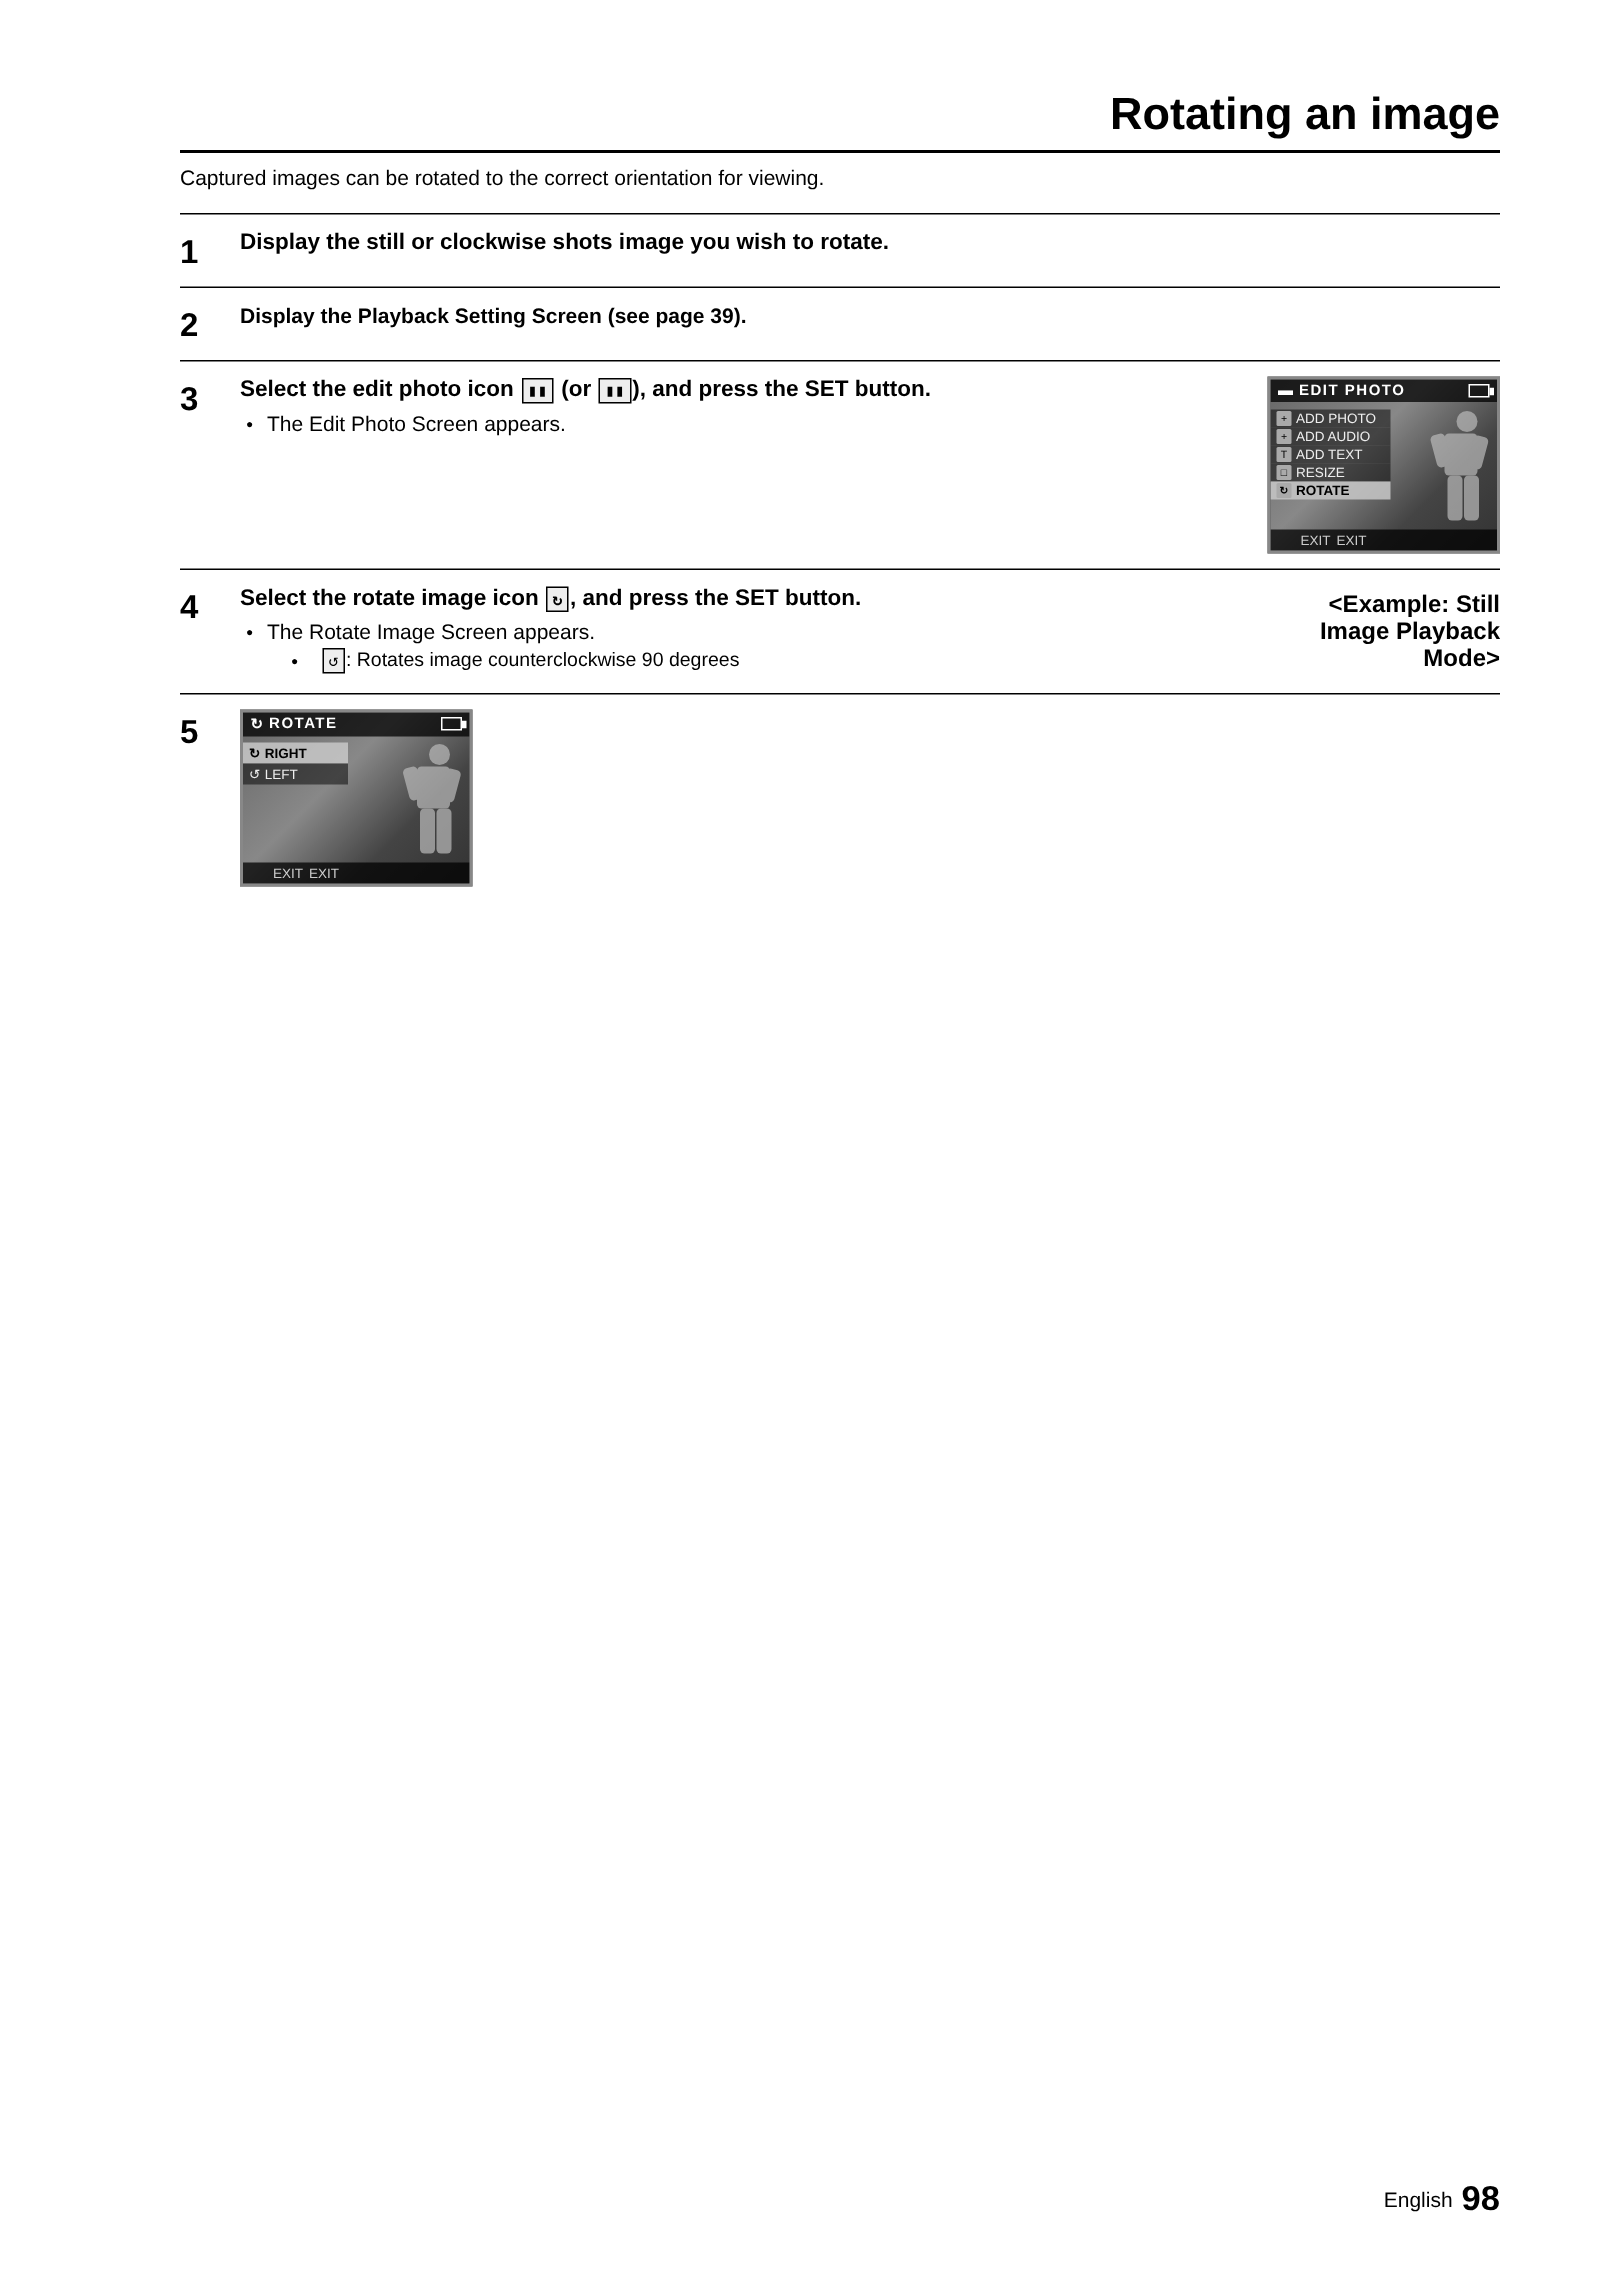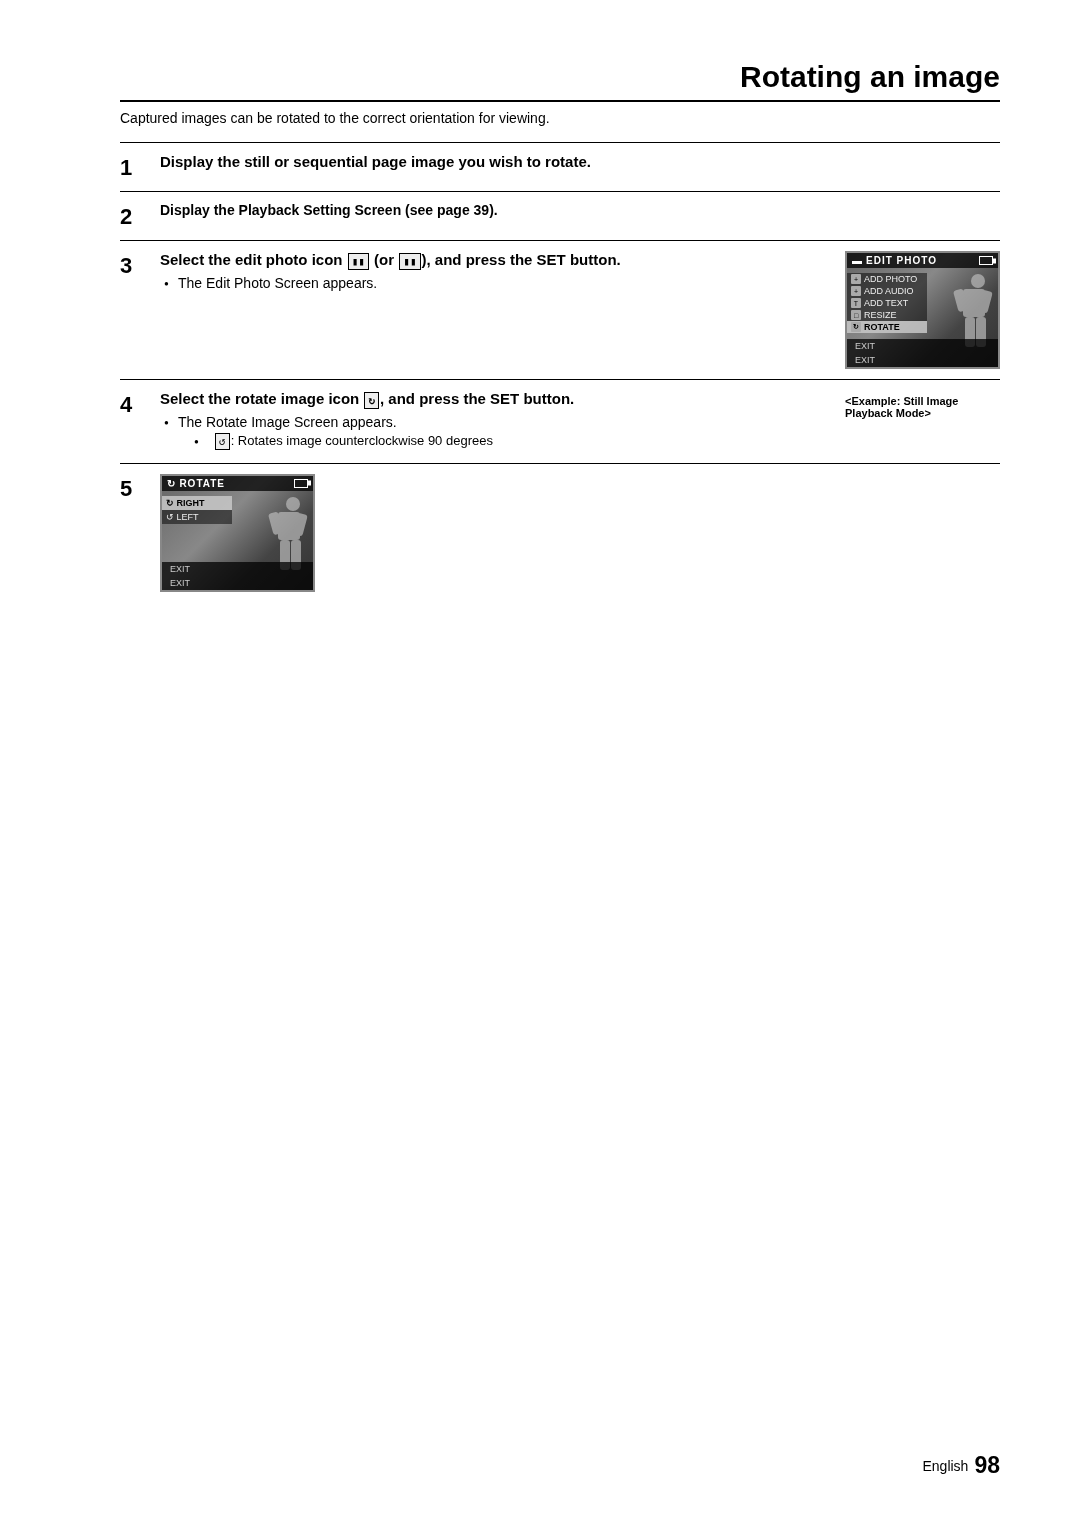--- a/index.html
+++ b/index.html
@@ -216,36 +216,35 @@
     }
 
     .camera-screen-footer {
       position: absolute;
       bottom: 0;
       left: 0;
       right: 0;
       background: rgba(0,0,0,0.75);
       color: #fff;
       font-size: 9px;
-      padding: 2px 8px;
+      padding: 2px 20px;
       display: flex;
       gap: 4px;
       z-index: 2;
-      flex-direction: column;
     }
 
     .footer-exit {
       color: #ccc;
       font-size: 9px;
     }
 
     .image-caption {
-      font-size: 11px;
-      font-weight: bold;
-      text-align: left;
+      font-size: 16px;
+      font-weight: bold;
+      text-align: right;
       margin-top: 5px;
       max-width: 155px;
     }
 
     
     .rotate-screen {
       width: 155px;
       height: 118px;
       background: #555;
       border: 2px solid #888;
@@ -297,21 +296,21 @@
 <body>
 
 <div class="page-container">
 
   <h1 class="page-title">Rotating an image</h1>
   <p class="subtitle-text">Captured images can be rotated to the correct orientation for viewing.</p>
 
   <div class="step-row">
     <div class="step-number">1</div>
     <div class="step-content">
-      <div class="step-instruction">Display the still or sequential page image you wish to rotate.</div>
+      <div class="step-instruction">Display the still or clockwise shots image you wish to rotate.</div>
     </div>
   </div>
 
   <div class="step-row">
     <div class="step-number">2</div>
     <div class="step-content">
       <div class="step-instruction-sub">
         Display the Playback Setting Screen (see page 39).
       </div>
     </div>

